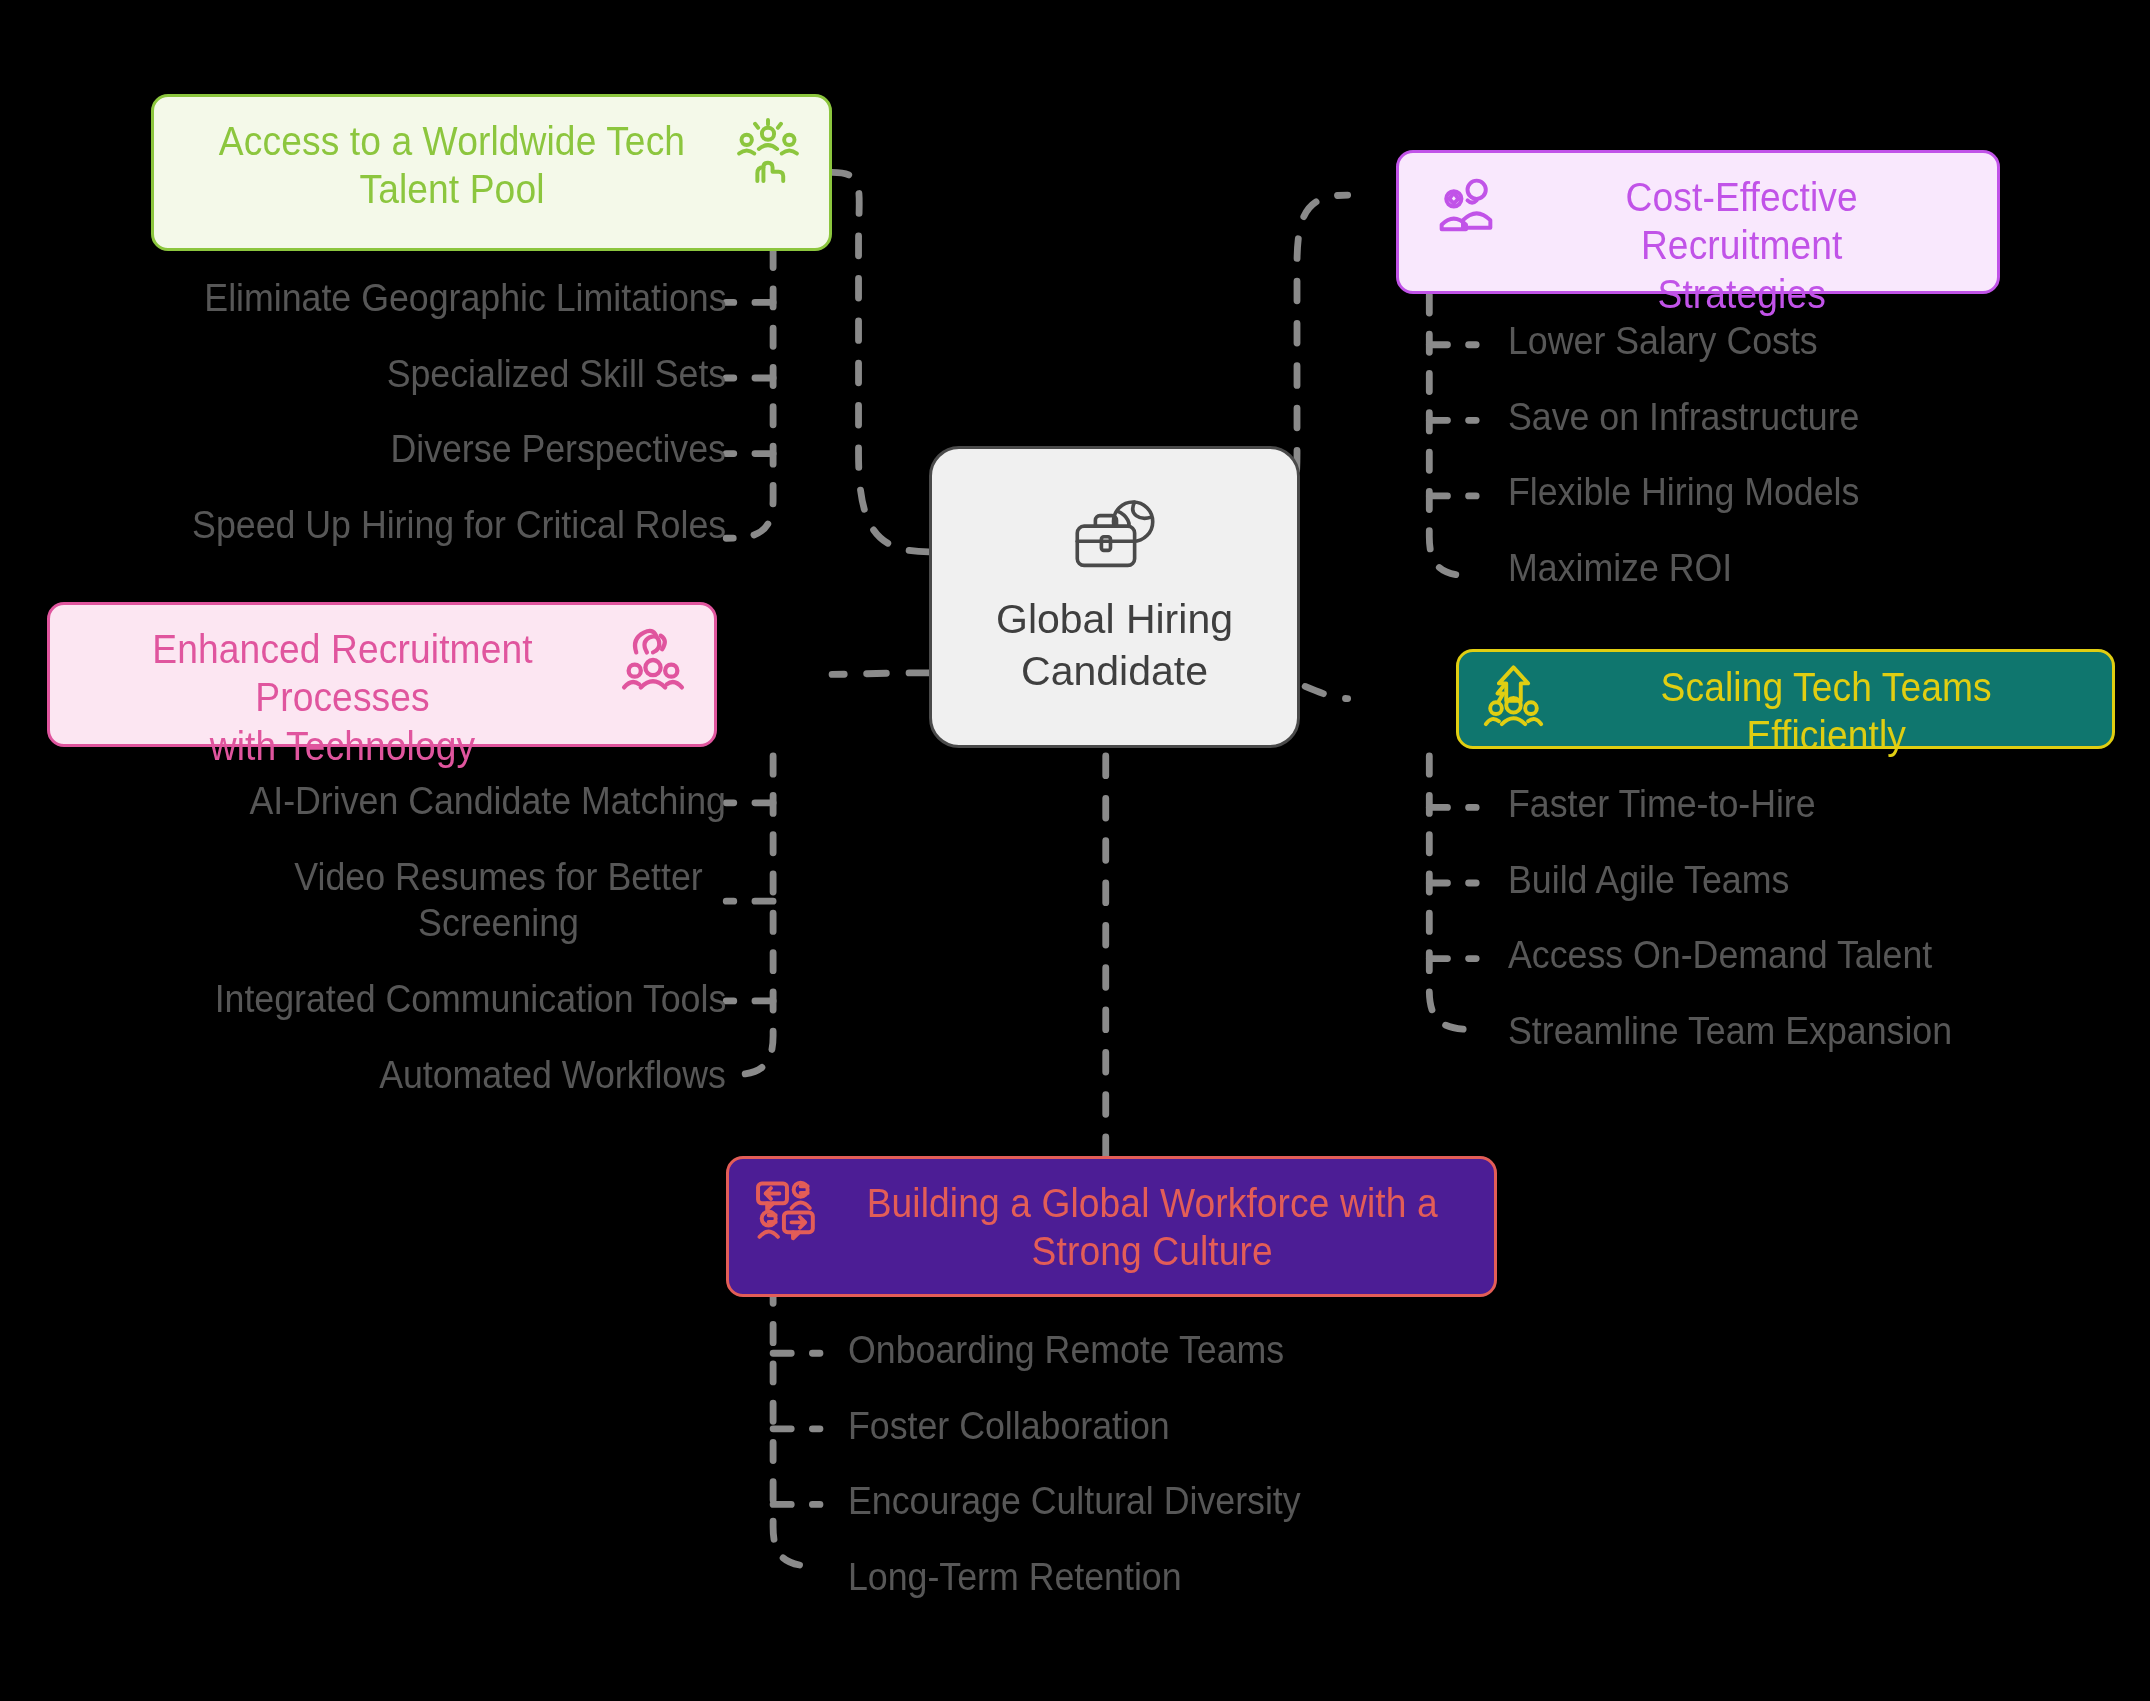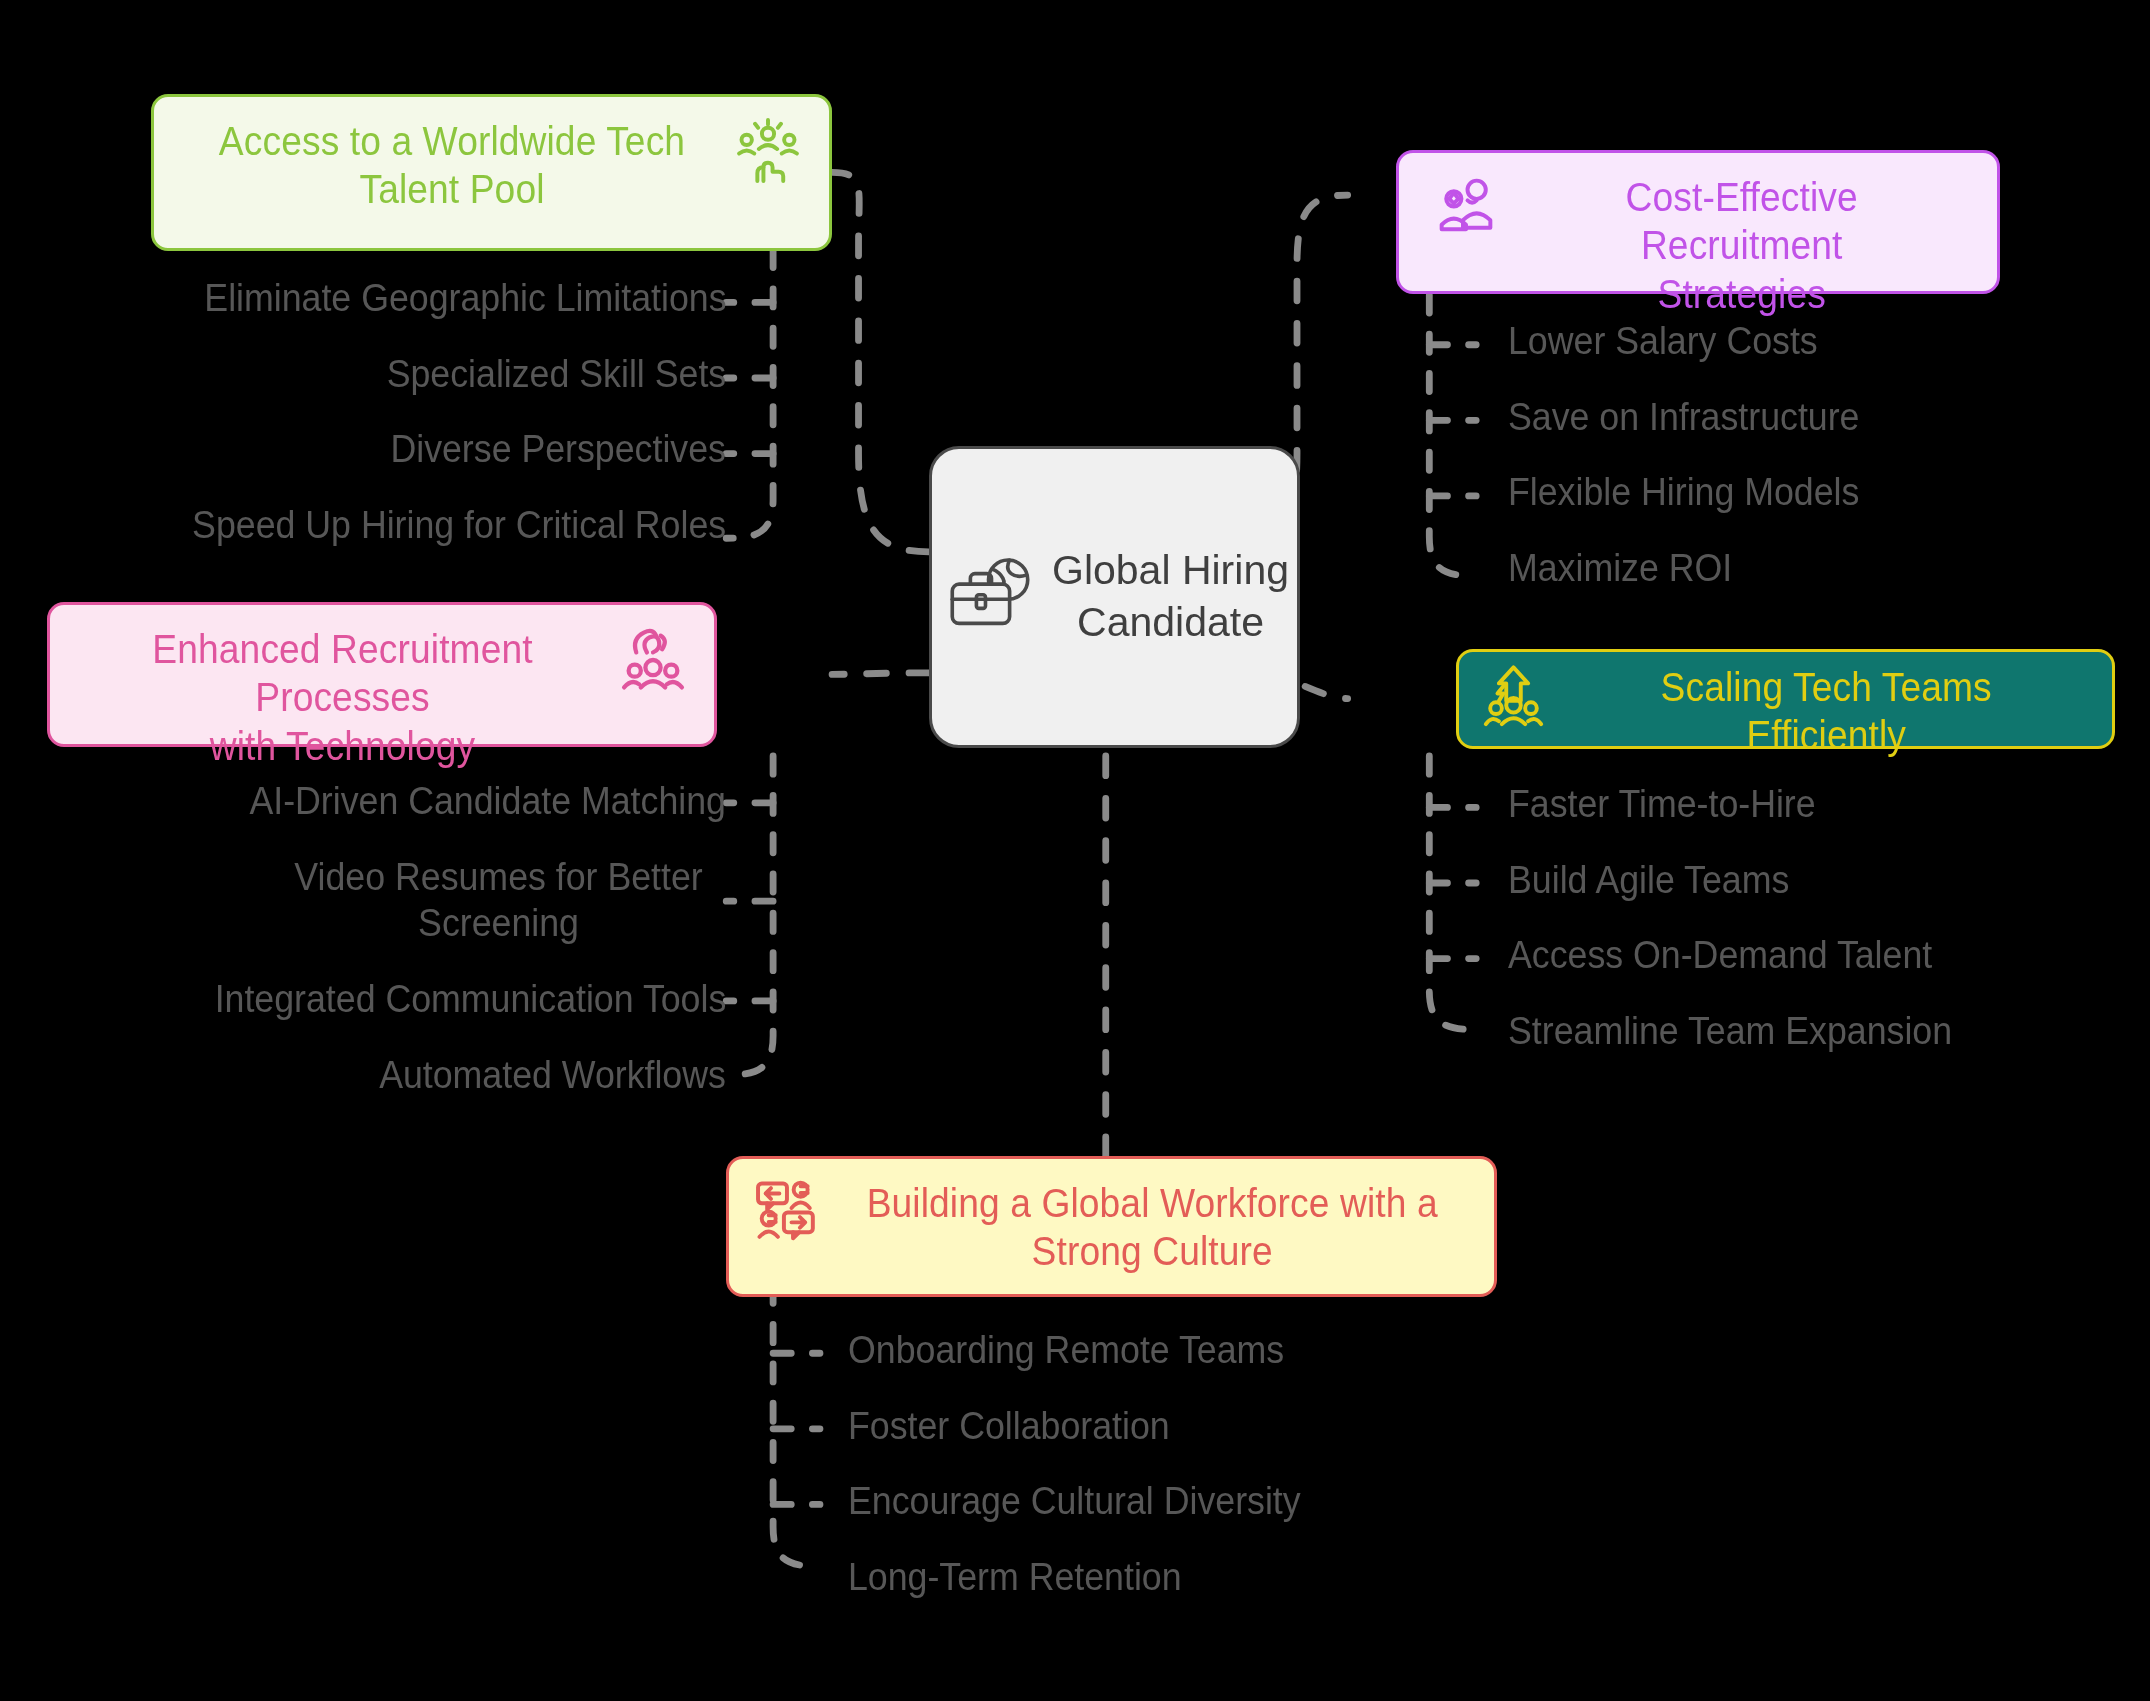--- a/index.html
+++ b/index.html
@@ -27,21 +27,21 @@
   }
   .node.ico-right .ttl{order:1}
   .node.ico-right .ico{order:2;margin-left:9px}
   .node.ico-left  .ico{order:1;margin-right:10.6px}
   .node.ico-left  .ttl{order:2}
 
   
   #center{
     position:absolute;box-sizing:border-box;
     border-radius:30px;background:#f0f0f0;border:3.8px solid #4a4a4a;
-    display:flex;flex-direction:row;align-items:center;justify-content:center;
+    display:flex;flex-direction:column;align-items:center;justify-content:center;
     gap:12px;
   }
   #center .ctitle{
     color:#3f3f3f;font-size:41px;line-height:1.26;text-align:center;
     font-family:"Liberation Sans","DejaVu Sans",sans-serif;
   }
 
   
   .sub{
     position:absolute;color:#575757;font-size:38px;line-height:1.2;
@@ -213,21 +213,21 @@
     <div class="ttl">
       <div>Scaling Tech Teams Efficiently</div>
     </div>
   </div>
 
   <div class="sub l" style="left:1508px;top:782px;">Faster Time-to-Hire</div>
   <div class="sub l" style="left:1508px;top:858px;">Build Agile Teams</div>
   <div class="sub l" style="left:1508px;top:933px;">Access On-Demand Talent</div>
   <div class="sub l" style="left:1508px;top:1009px;">Streamline Team Expansion</div>
 
-  <div class="node ico-left" id="n-red" style="left:726px;top:1156px;width:771px;height:141px;background:#fef9c3;border-color:#E35D57;color:#E35D57;">
+  <div class="node ico-left" id="n-red" style="left:726px;top:1156px;width:771px;height:141px;background:#4c1d95;border-color:#E35D57;color:#E35D57;">
     <span class="ico">
       <svg width="70" height="70" viewBox="0 0 46 46" fill="none" stroke="#E35D57" stroke-width="2.6" stroke-linecap="round" stroke-linejoin="round">
         <rect x="2" y="3" width="19" height="13" rx="2.5"></rect>
         <path d="M8 16 v4 l4 -4"></path>
         <path d="M16 9.5 H7 M10.5 6 L7 9.5 L10.5 13"></path>
         <circle cx="30" cy="7" r="4.6"></circle>
           <path d="M30 4.8 h4.6 M30 9.2 h4.6"></path>
         <path d="M24 19 q6 -7 12 0"></path>
         <rect x="19" y="22" width="19" height="13" rx="2.5"></rect>
         <path d="M25 35 v4 l4 -4"></path>

